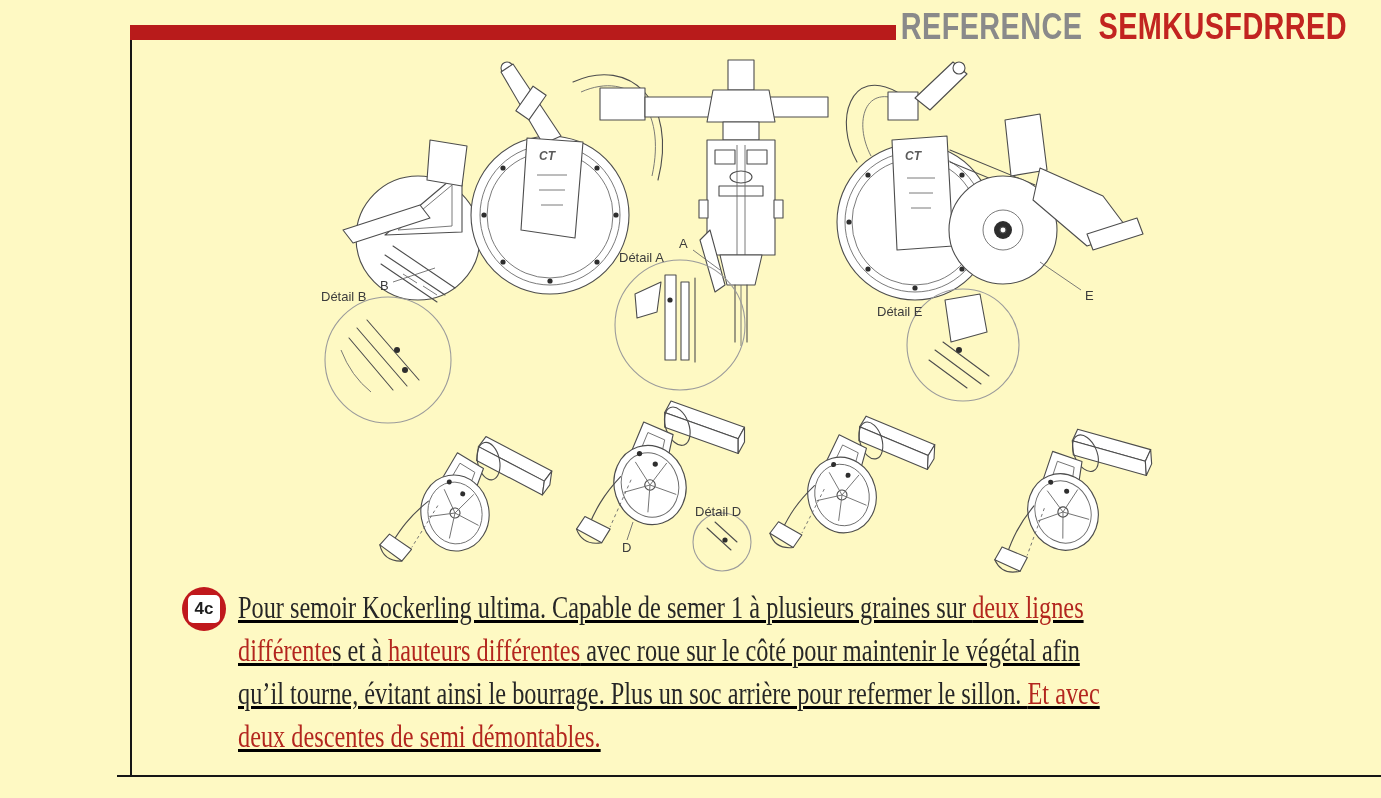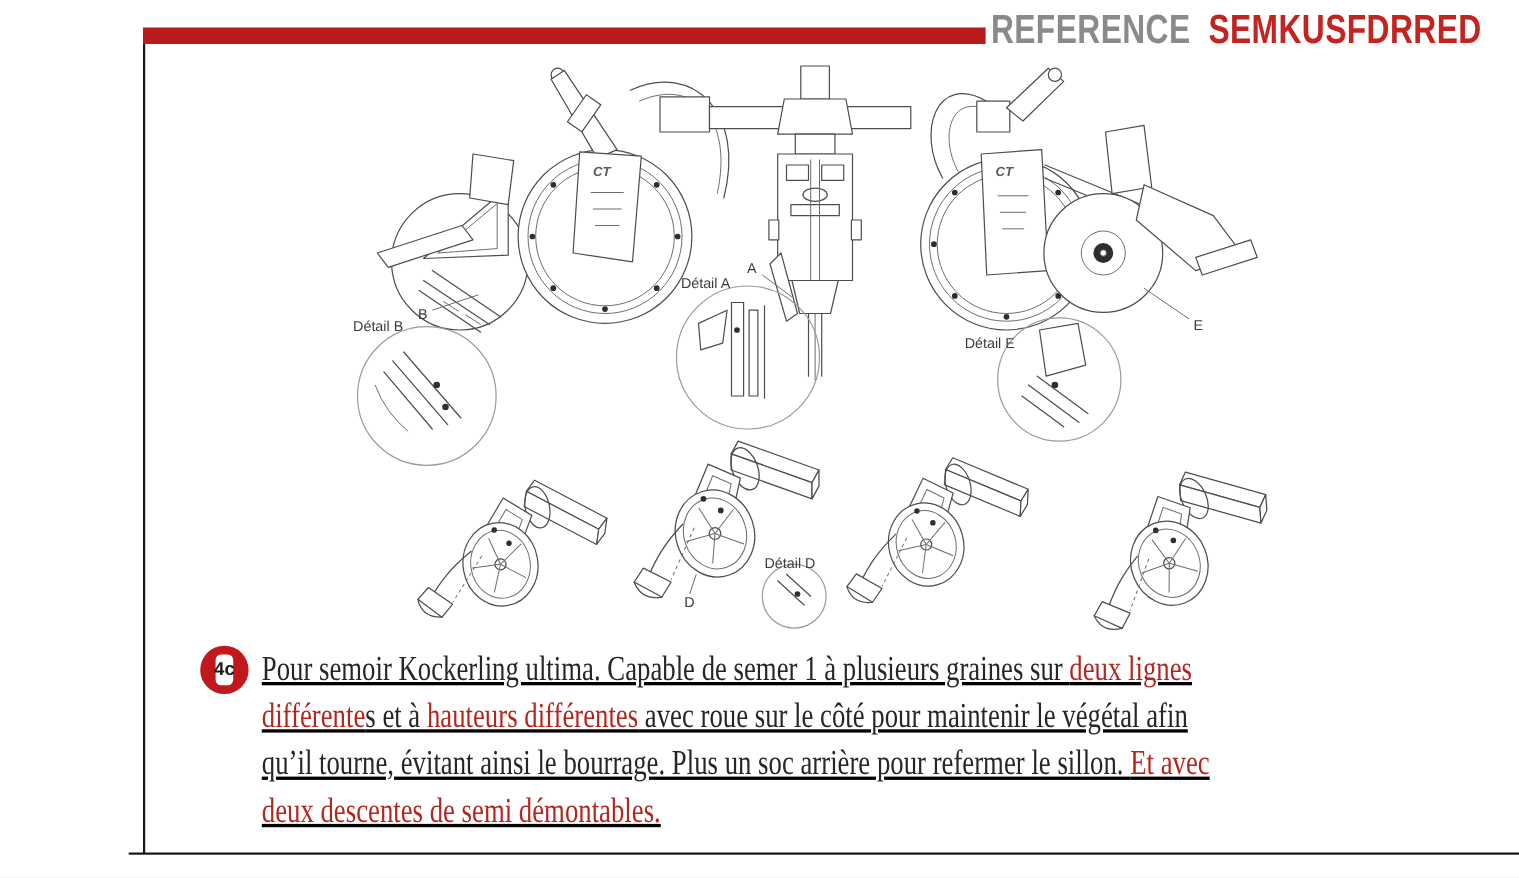--- a/index.html
+++ b/index.html
@@ -1,16 +1,16 @@
 <!DOCTYPE html>
 <html><head>
 <meta charset="utf-8">
 <style>
   html,body{margin:0;padding:0;background:#e8e8e8;}
-  .page{position:relative;width:1381px;height:798px;background:#ffffff;overflow:hidden;
+  .page{position:relative;width:1381px;height:798px;background:#fef9c3;overflow:hidden;
         font-family:"Liberation Sans",sans-serif;}
   
   .red-bar{position:absolute;left:130px;top:25px;width:766px;height:15px;background:#b81b1b;}
   .ref-header{position:absolute;top:6px;right:34px;white-space:nowrap;
               font-family:"Liberation Sans",sans-serif;font-weight:bold;font-size:37px;
               letter-spacing:.5px;transform:scaleX(.78);transform-origin:100% 50%;}
   .ref-gray{color:#8a8a8a;}
   .ref-red{color:#c22420;margin-left:10px;}
   
   .left-border{position:absolute;left:130px;top:40px;width:2px;height:736px;background:#161616;}
@@ -20,21 +20,21 @@
   .ln{stroke:#4d4d4d;stroke-width:1.1;fill:none;stroke-linejoin:round;stroke-linecap:round;}
   .wh{stroke:#4d4d4d;stroke-width:1.1;fill:#ffffff;stroke-linejoin:round;}
   .thin{stroke:#6c6c6c;stroke-width:.9;fill:none;}
   .dot{fill:#2e2e2e;stroke:none;}
   .detailc{stroke:#9b9b9b;stroke-width:1.1;fill:none;}
   .lbl{font-family:"Liberation Sans",sans-serif;font-size:13px;fill:#3c3c3c;}
   .brand{font-family:"Liberation Sans",sans-serif;font-size:12px;font-weight:bold;font-style:italic;fill:#5a5a5a;}
   
   .badge{position:absolute;left:182px;top:587px;width:44px;height:44px;border-radius:50%;
          background:#c0181c;display:flex;align-items:center;justify-content:center;}
-  .badge-square{width:16px;height:28px;background:#ffffff;border-radius:5px;
+  .badge-square{width:32px;height:28px;background:#ffffff;border-radius:5px;
                 display:flex;align-items:center;justify-content:center;
                 font-weight:bold;font-size:17px;color:#1d1d1d;font-family:"Liberation Sans",sans-serif;}
   .caption{position:absolute;left:238px;top:586px;text-decoration:underline;}
   .caption-line{white-space:nowrap;font-family:"Liberation Serif",serif;font-size:32px;
                 line-height:43px;height:43px;color:#262626;transform:scaleX(.76);
                 transform-origin:0 50%;}
   .red-text{color:#b3261e;}
 </style>
 </head>
 <body>

